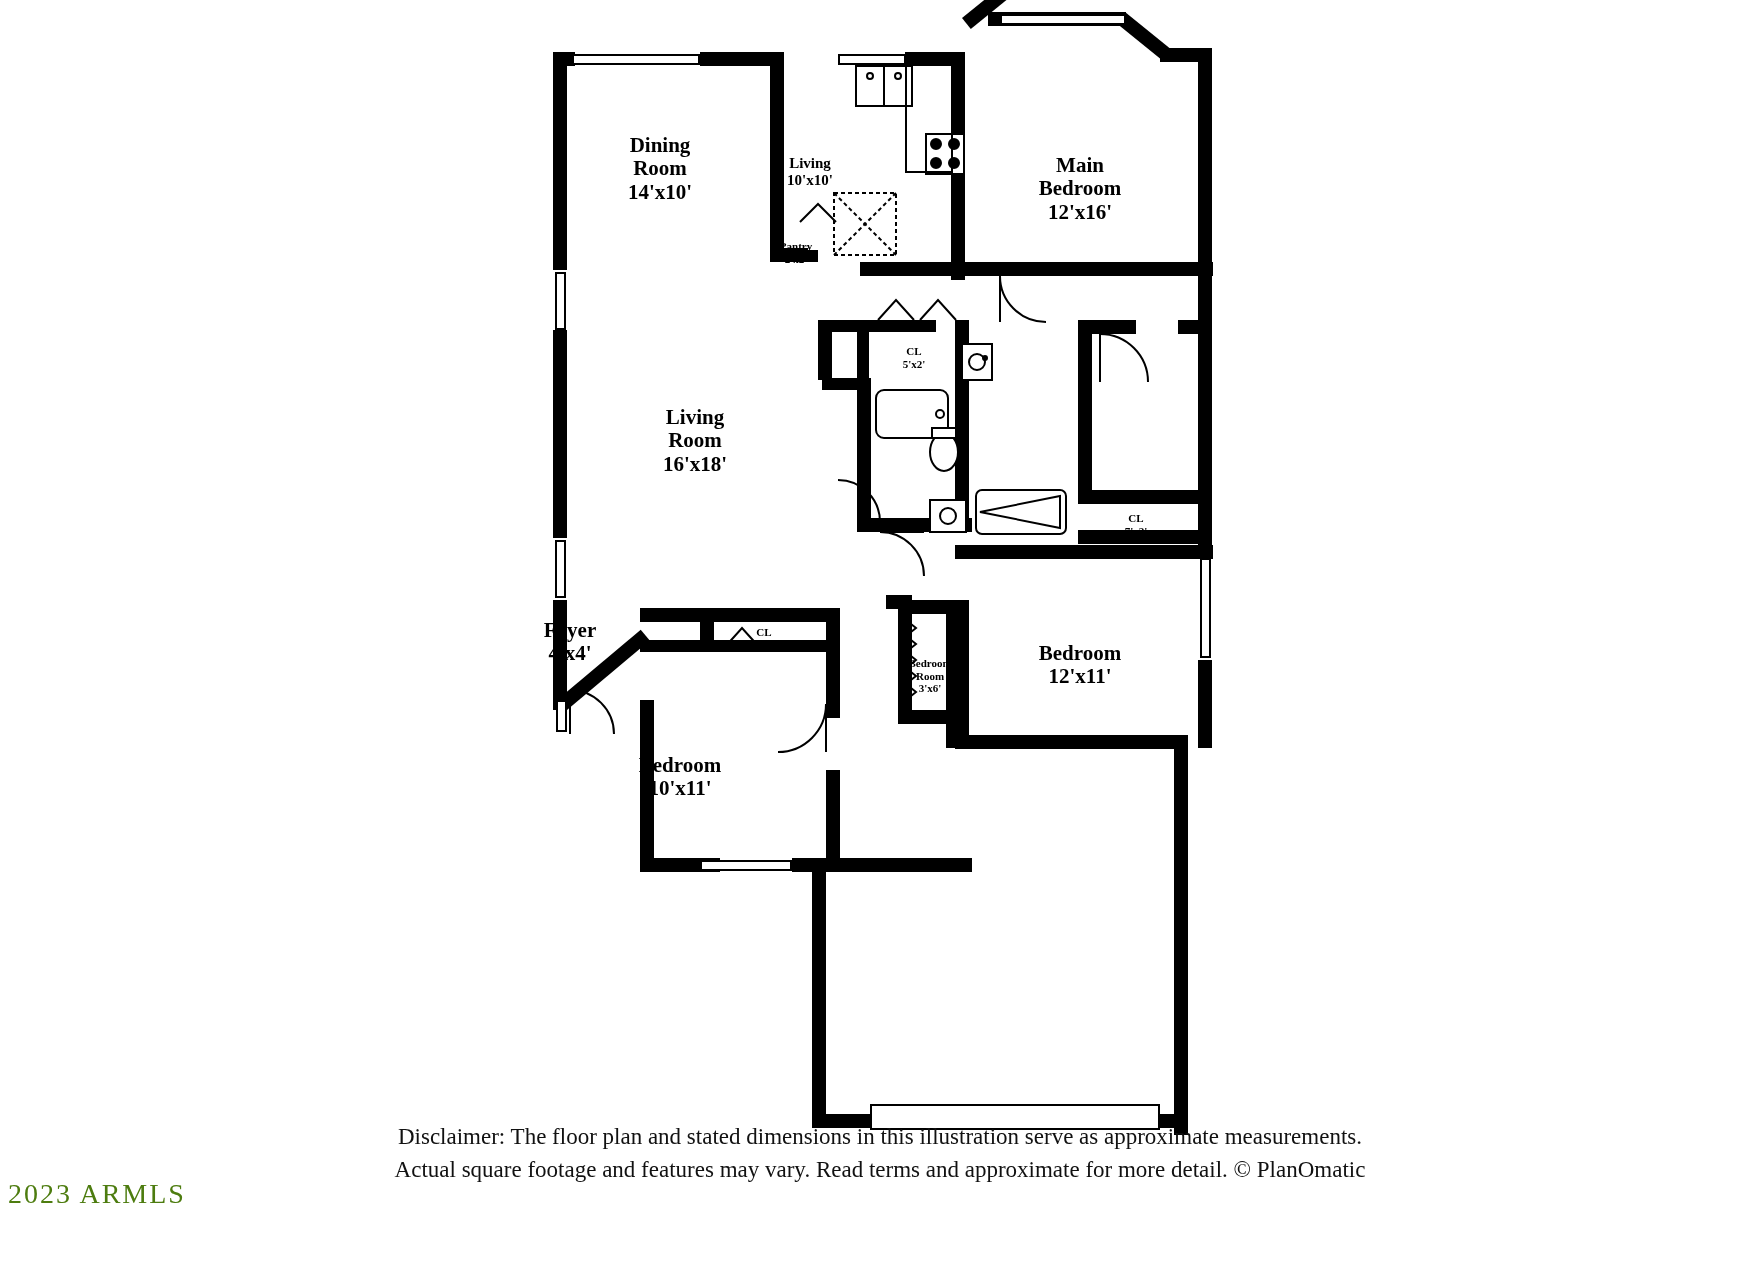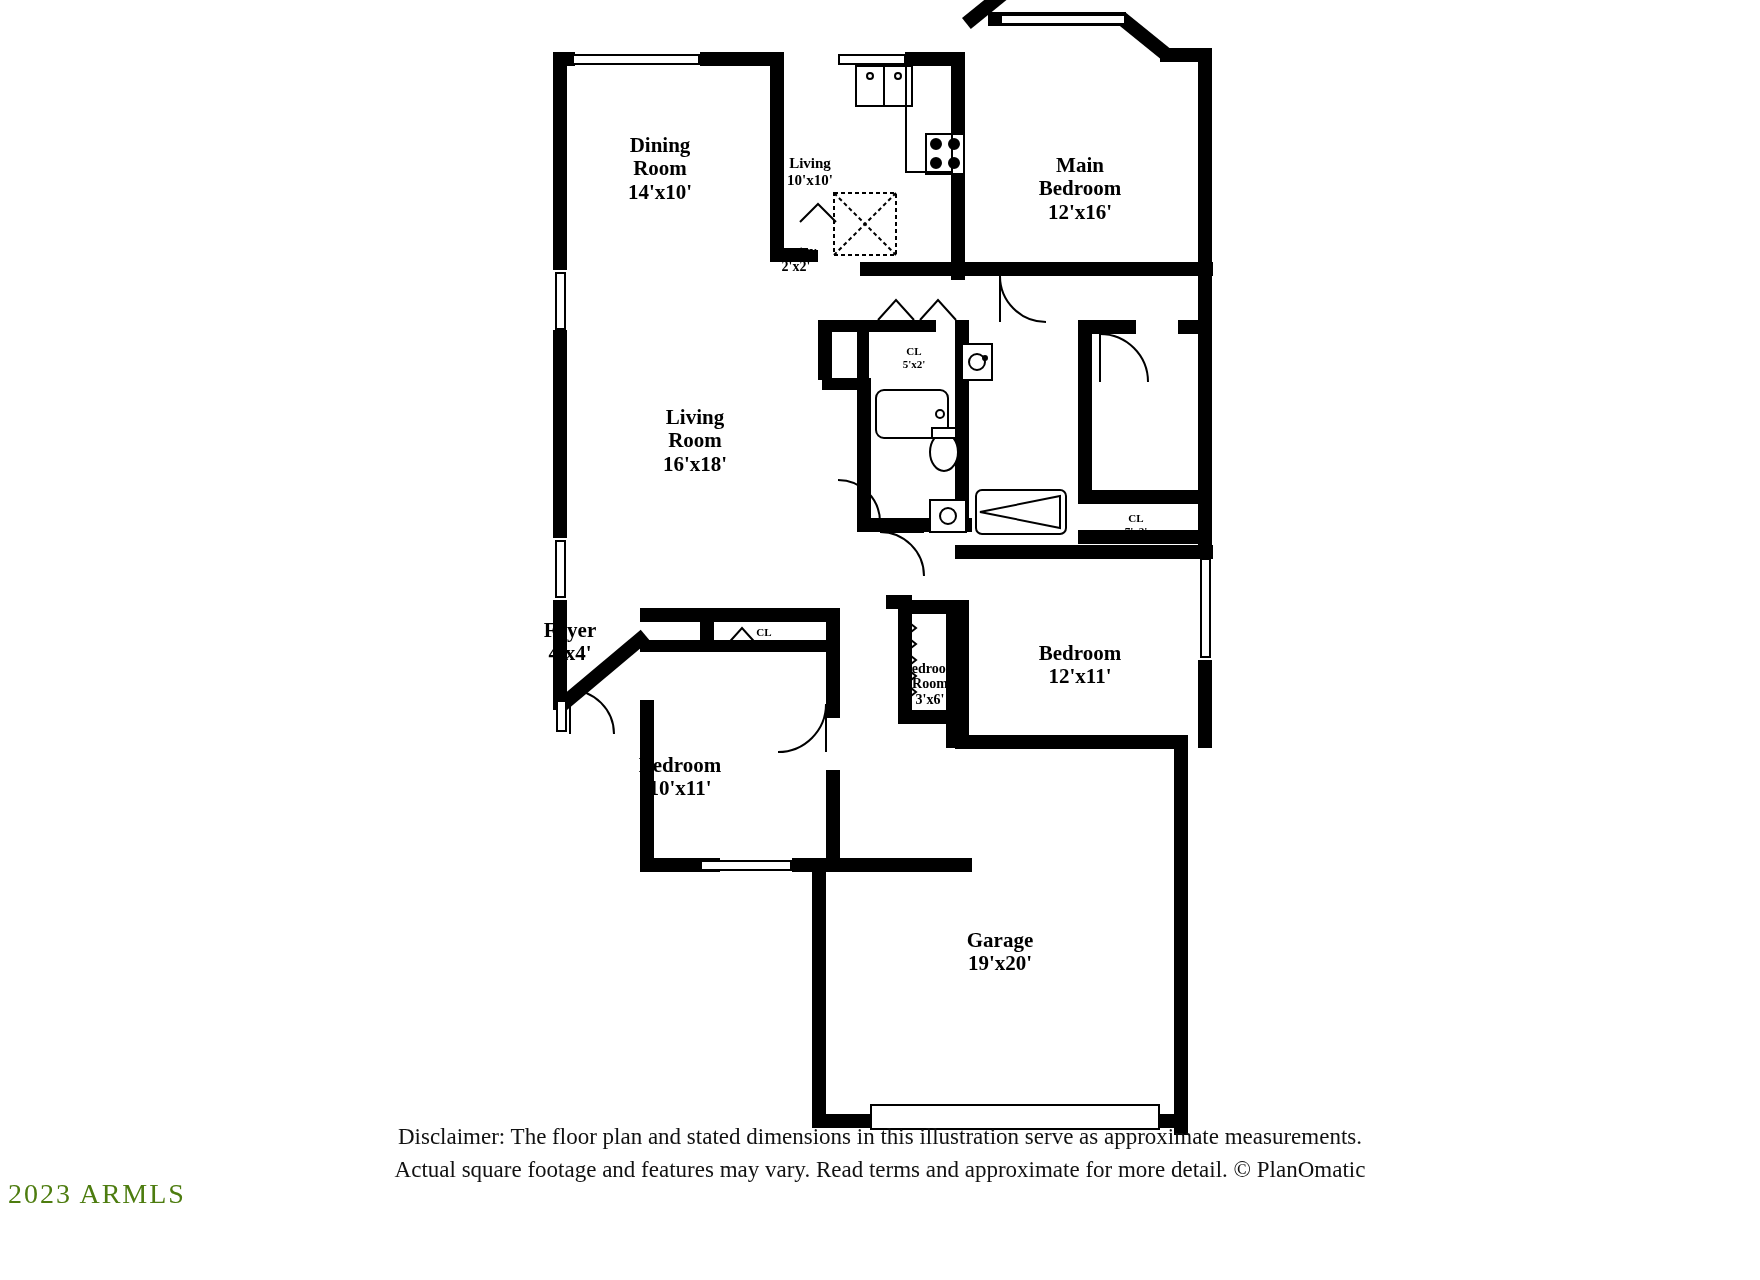--- a/index.html
+++ b/index.html
@@ -36,21 +36,21 @@
     text-align: center;
     font-weight: bold;
     color: #000000;
     line-height: 1.12;
     white-space: pre-line;
     font-family: "Liberation Serif", serif;
   }
   .label.big { font-size: 21px; }
   .label.med { font-size: 15px; }
   .label.small { font-size: 11px; }
-  .label.tiny { font-size: 14px; }
+  .label.tiny { font-size: 11px; }
   .disclaimer {
     position: absolute;
     left: 0;
     top: 1120px;
     width: 1760px;
     text-align: center;
     font-size: 23px;
     line-height: 1.45;
     color: #111111;
     font-family: "Liberation Serif", serif;
@@ -256,24 +256,20 @@
   <div class="label big" style="left:975px; top:618px; width:210px;">
     <span>Bedroom</span>
     <span style="display:block">12'x11'</span>
   </div>
 
   <div class="label big" style="left:575px; top:730px; width:210px;">
     <span>Bedroom</span>
     <span style="display:block">10'x11'</span>
   </div>
 
-  <div class="label big" style="left:895px; top:905px; width:210px;">
-    <span>Garage</span>
-    <span style="display:block">19'x20'</span>
-  </div>
 
   <div class="label tiny" style="left:768px; top:228px; width:56px;">
     <span>Pantry</span>
     <span style="display:block">2'x2'</span>
   </div>
 
   <div class="label small" style="left:878px; top:333px; width:72px;">
     <span>CL</span>
     <span style="display:block">5'x2'</span>
   </div>

